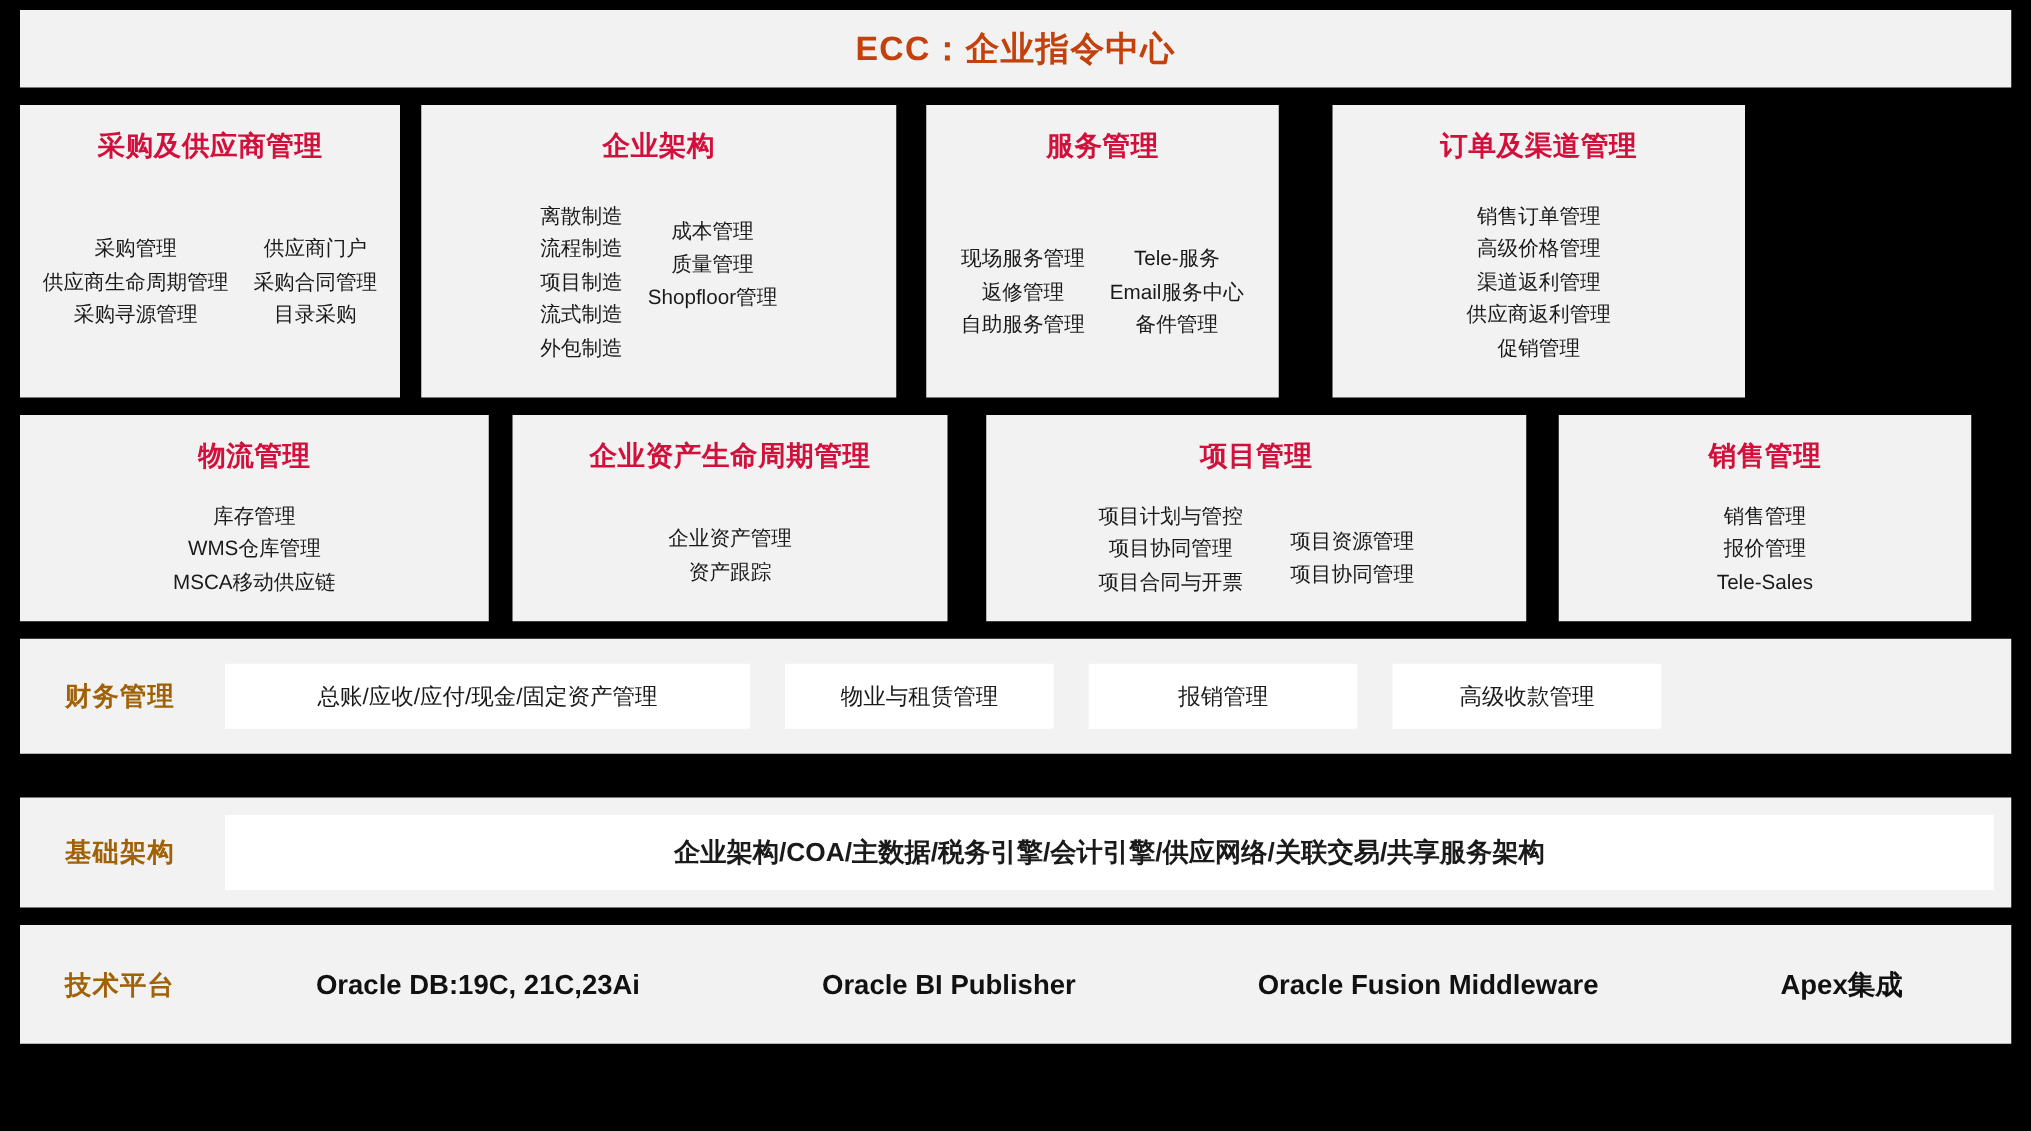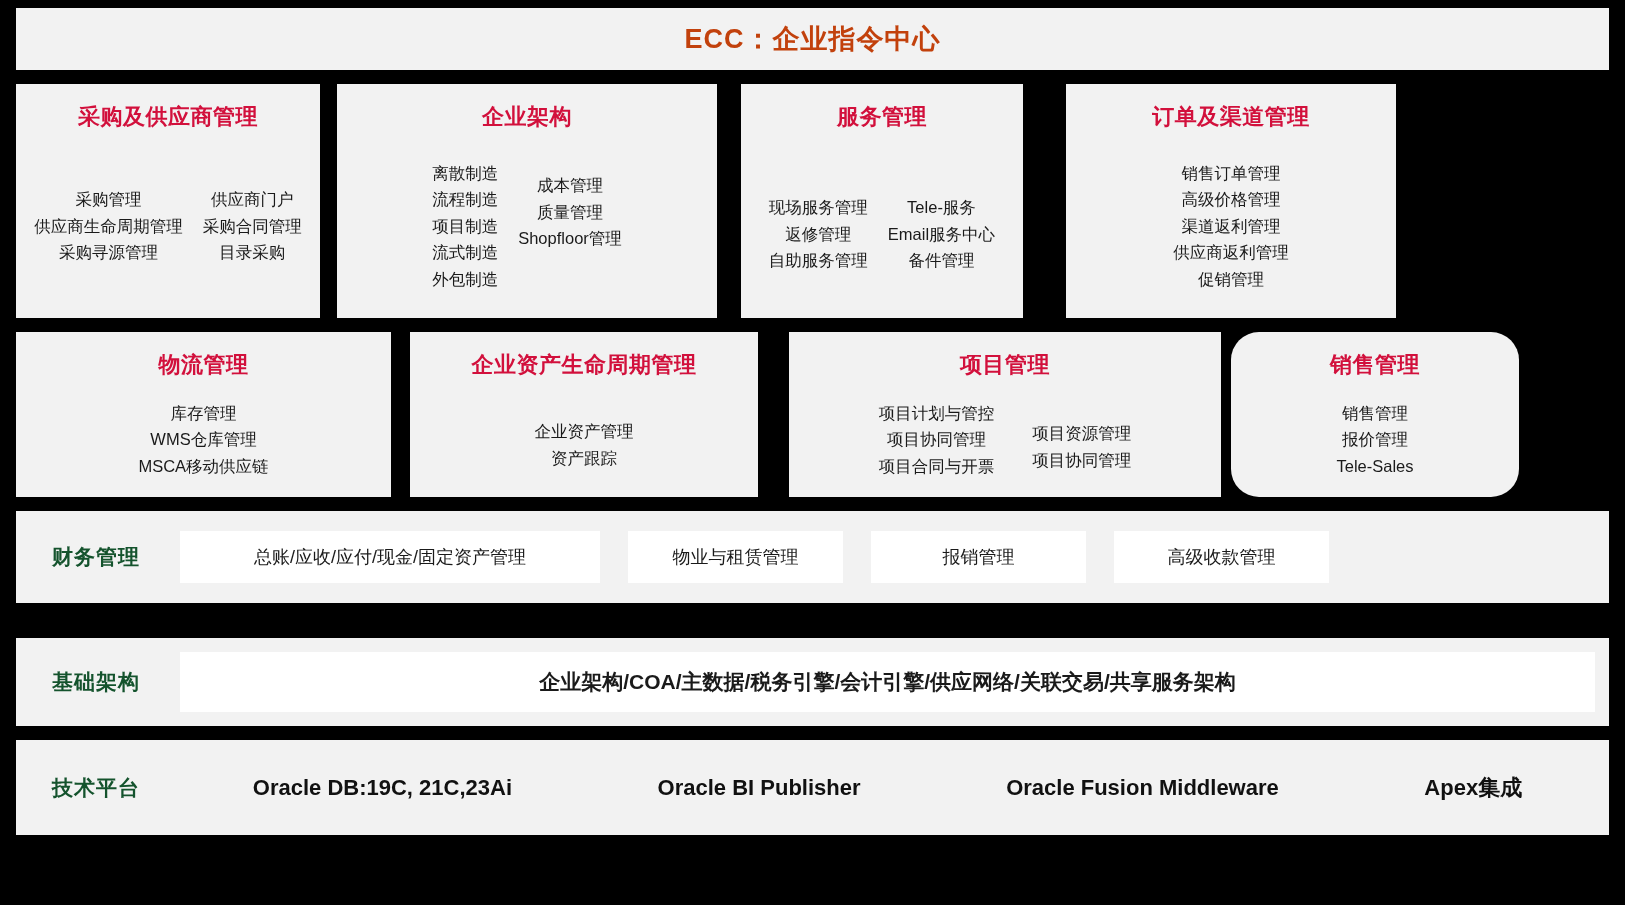--- a/index.html
+++ b/index.html
@@ -87,33 +87,33 @@
   
   .r1c1 { width: 304px; height: 234px; }
   .r1c2 { width: 380px; height: 234px; margin-left: 17px; }
   .r1c3 { width: 282px; height: 234px; margin-left: 24px; }
   .r1c4 { width: 330px; height: 234px; margin-left: 43px; }
 
   
   .r2c1 { width: 375px; height: 165px; }
   .r2c2 { width: 348px; height: 165px; margin-left: 19px; }
   .r2c3 { width: 432px; height: 165px; margin-left: 31px; }
-  .r2c4 { width: 288px; height: 165px; margin-left: 10px; border-radius: 28px; }
+  .r2c4 { width: 330px; height: 165px; margin-left: 26px; }
 
   
   .band {
     display: flex;
     align-items: center;
     background: #f2f2f2;
     margin-top: 14px;
     box-sizing: border-box;
     padding: 0 14px;
   }
   .band-label {
-    color: #14532d;
+    color: #a16207;
     font-weight: bold;
     font-size: 21px;
     width: 150px;
     flex: 0 0 150px;
     text-align: left;
     padding-left: 22px;
     box-sizing: border-box;
     letter-spacing: 1px;
   }
   .band-items {

